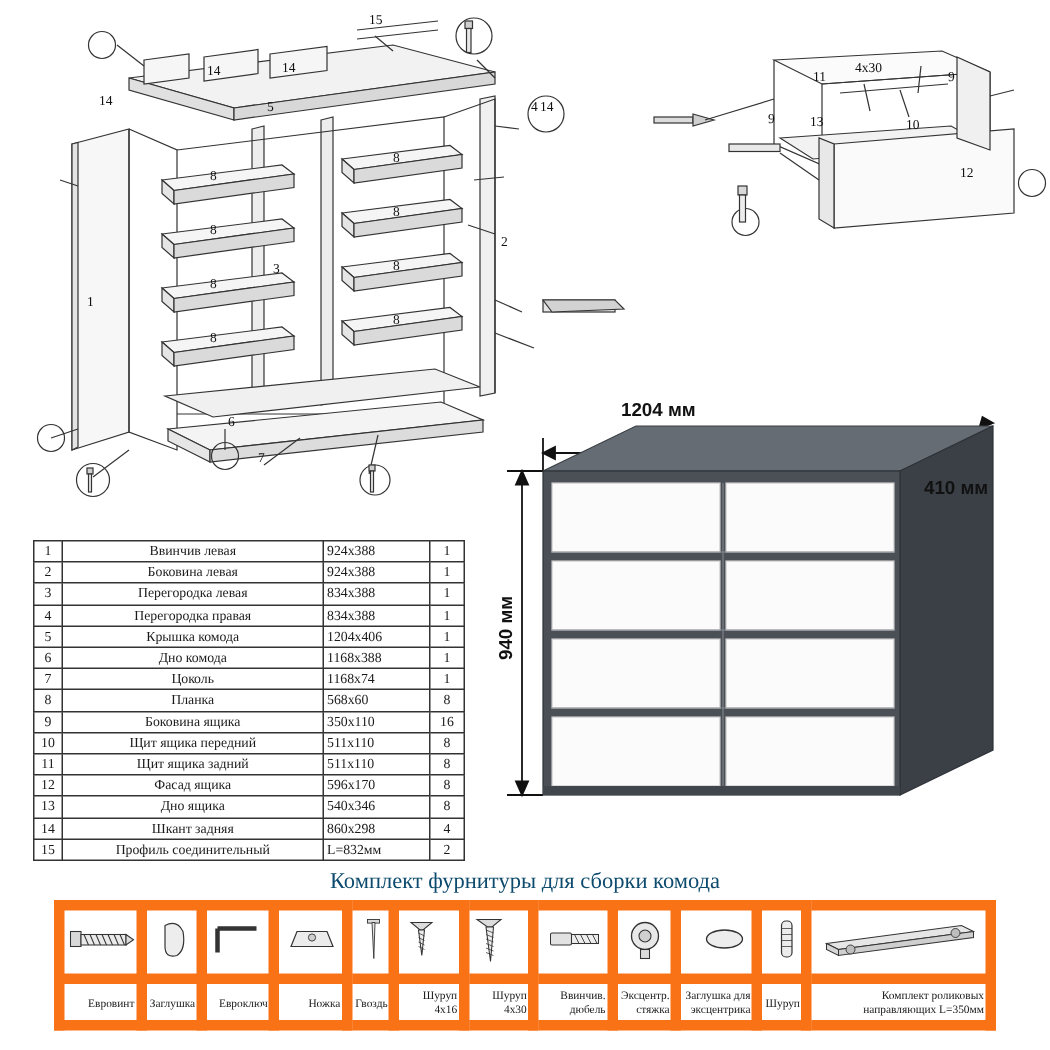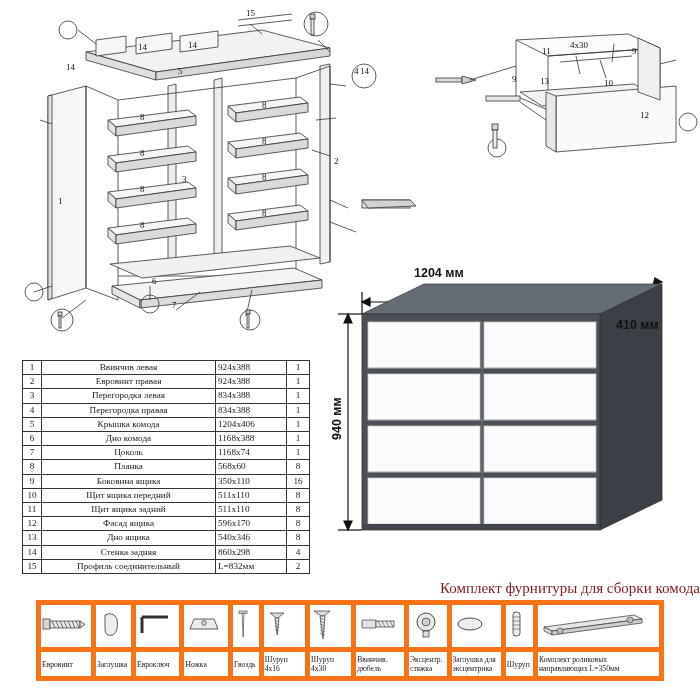--- a/index.html
+++ b/index.html
@@ -71,36 +71,36 @@
   }
   .dim-vert {
     transform: rotate(-90deg);
     transform-origin: left top;
   }
   
   #hardware-title {
     position: absolute;
     left: 0; top: 580px;
     width: 700px;
-    text-align: right;
+    text-align: center;
     font-size: 15px;
     font-family: "Liberation Serif", serif;
-    color: #7f1d1d;
+    color: #0c4a6e;
   }
   #hardware-table {
     position: absolute;
     left: 36px;
     top: 600px;
     width: 628px;
     border-collapse: collapse;
     font-family: "Liberation Serif", serif;
   }
   #hardware-table td {
-    border: 5px solid #f97316;
-    text-align: left;
+    border: 7px solid #f97316;
+    text-align: right;
     vertical-align: middle;
     padding: 0;
   }
   #hardware-table tr.icons td { height: 42px; }
   #hardware-table tr.names td {
     height: 22px;
     font-size: 7.6px;
     line-height: 9px;
     padding: 1px;
   }
@@ -290,21 +290,21 @@
   <table id="parts-table">
     <tbody>
       <tr>
         <td class="num">1</td>
         <td class="name">Ввинчив левая</td>
         <td class="dim">924х388</td>
         <td class="qty">1</td>
       </tr>
       <tr>
         <td class="num">2</td>
-        <td class="name">Евровинт правая</td>
+        <td class="name">Боковина левая</td>
         <td class="dim">924х388</td>
         <td class="qty">1</td>
       </tr>
       <tr>
         <td class="num">3</td>
         <td class="name">Перегородка левая</td>
         <td class="dim">834х388</td>
         <td class="qty">1</td>
       </tr>
       <tr>
@@ -362,21 +362,21 @@
         <td class="qty">8</td>
       </tr>
       <tr>
         <td class="num">13</td>
         <td class="name">Дно ящика</td>
         <td class="dim">540х346</td>
         <td class="qty">8</td>
       </tr>
       <tr>
         <td class="num">14</td>
-        <td class="name">Стенка задняя</td>
+        <td class="name">Шкант задняя</td>
         <td class="dim">860х298</td>
         <td class="qty">4</td>
       </tr>
       <tr>
         <td class="num">15</td>
         <td class="name">Профиль соединительный</td>
         <td class="dim">L=832мм</td>
         <td class="qty">2</td>
       </tr>
     </tbody>

